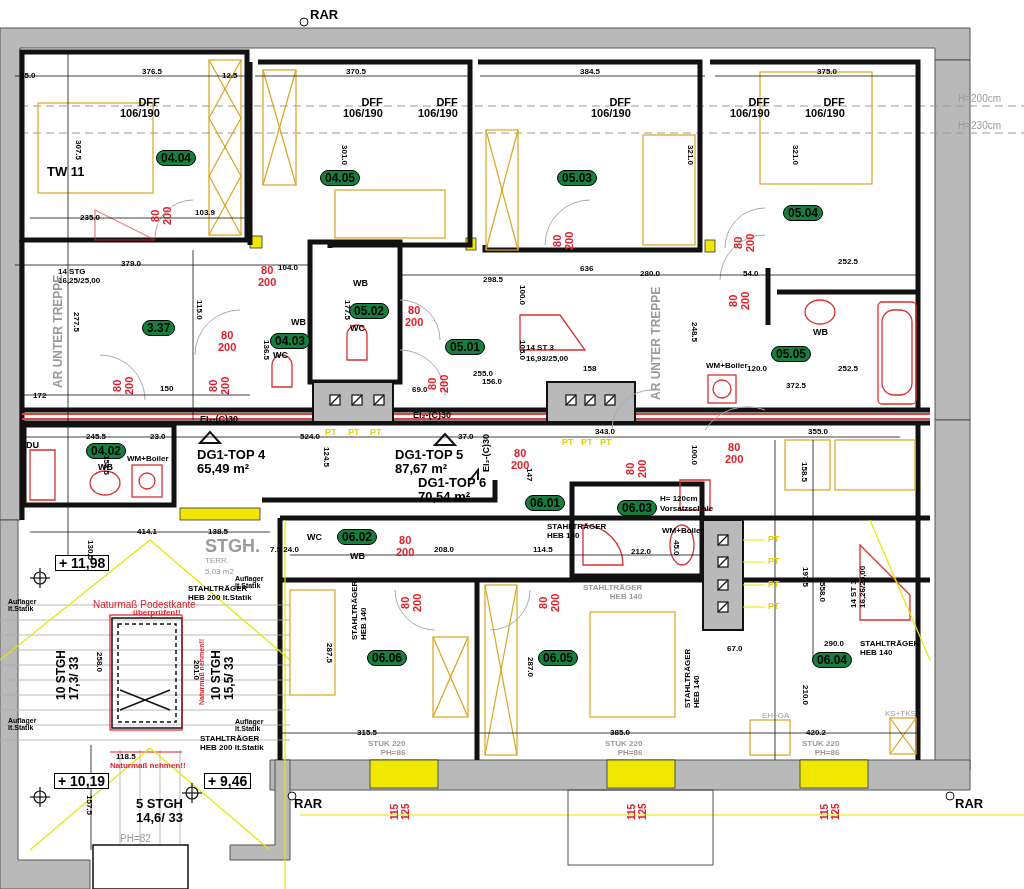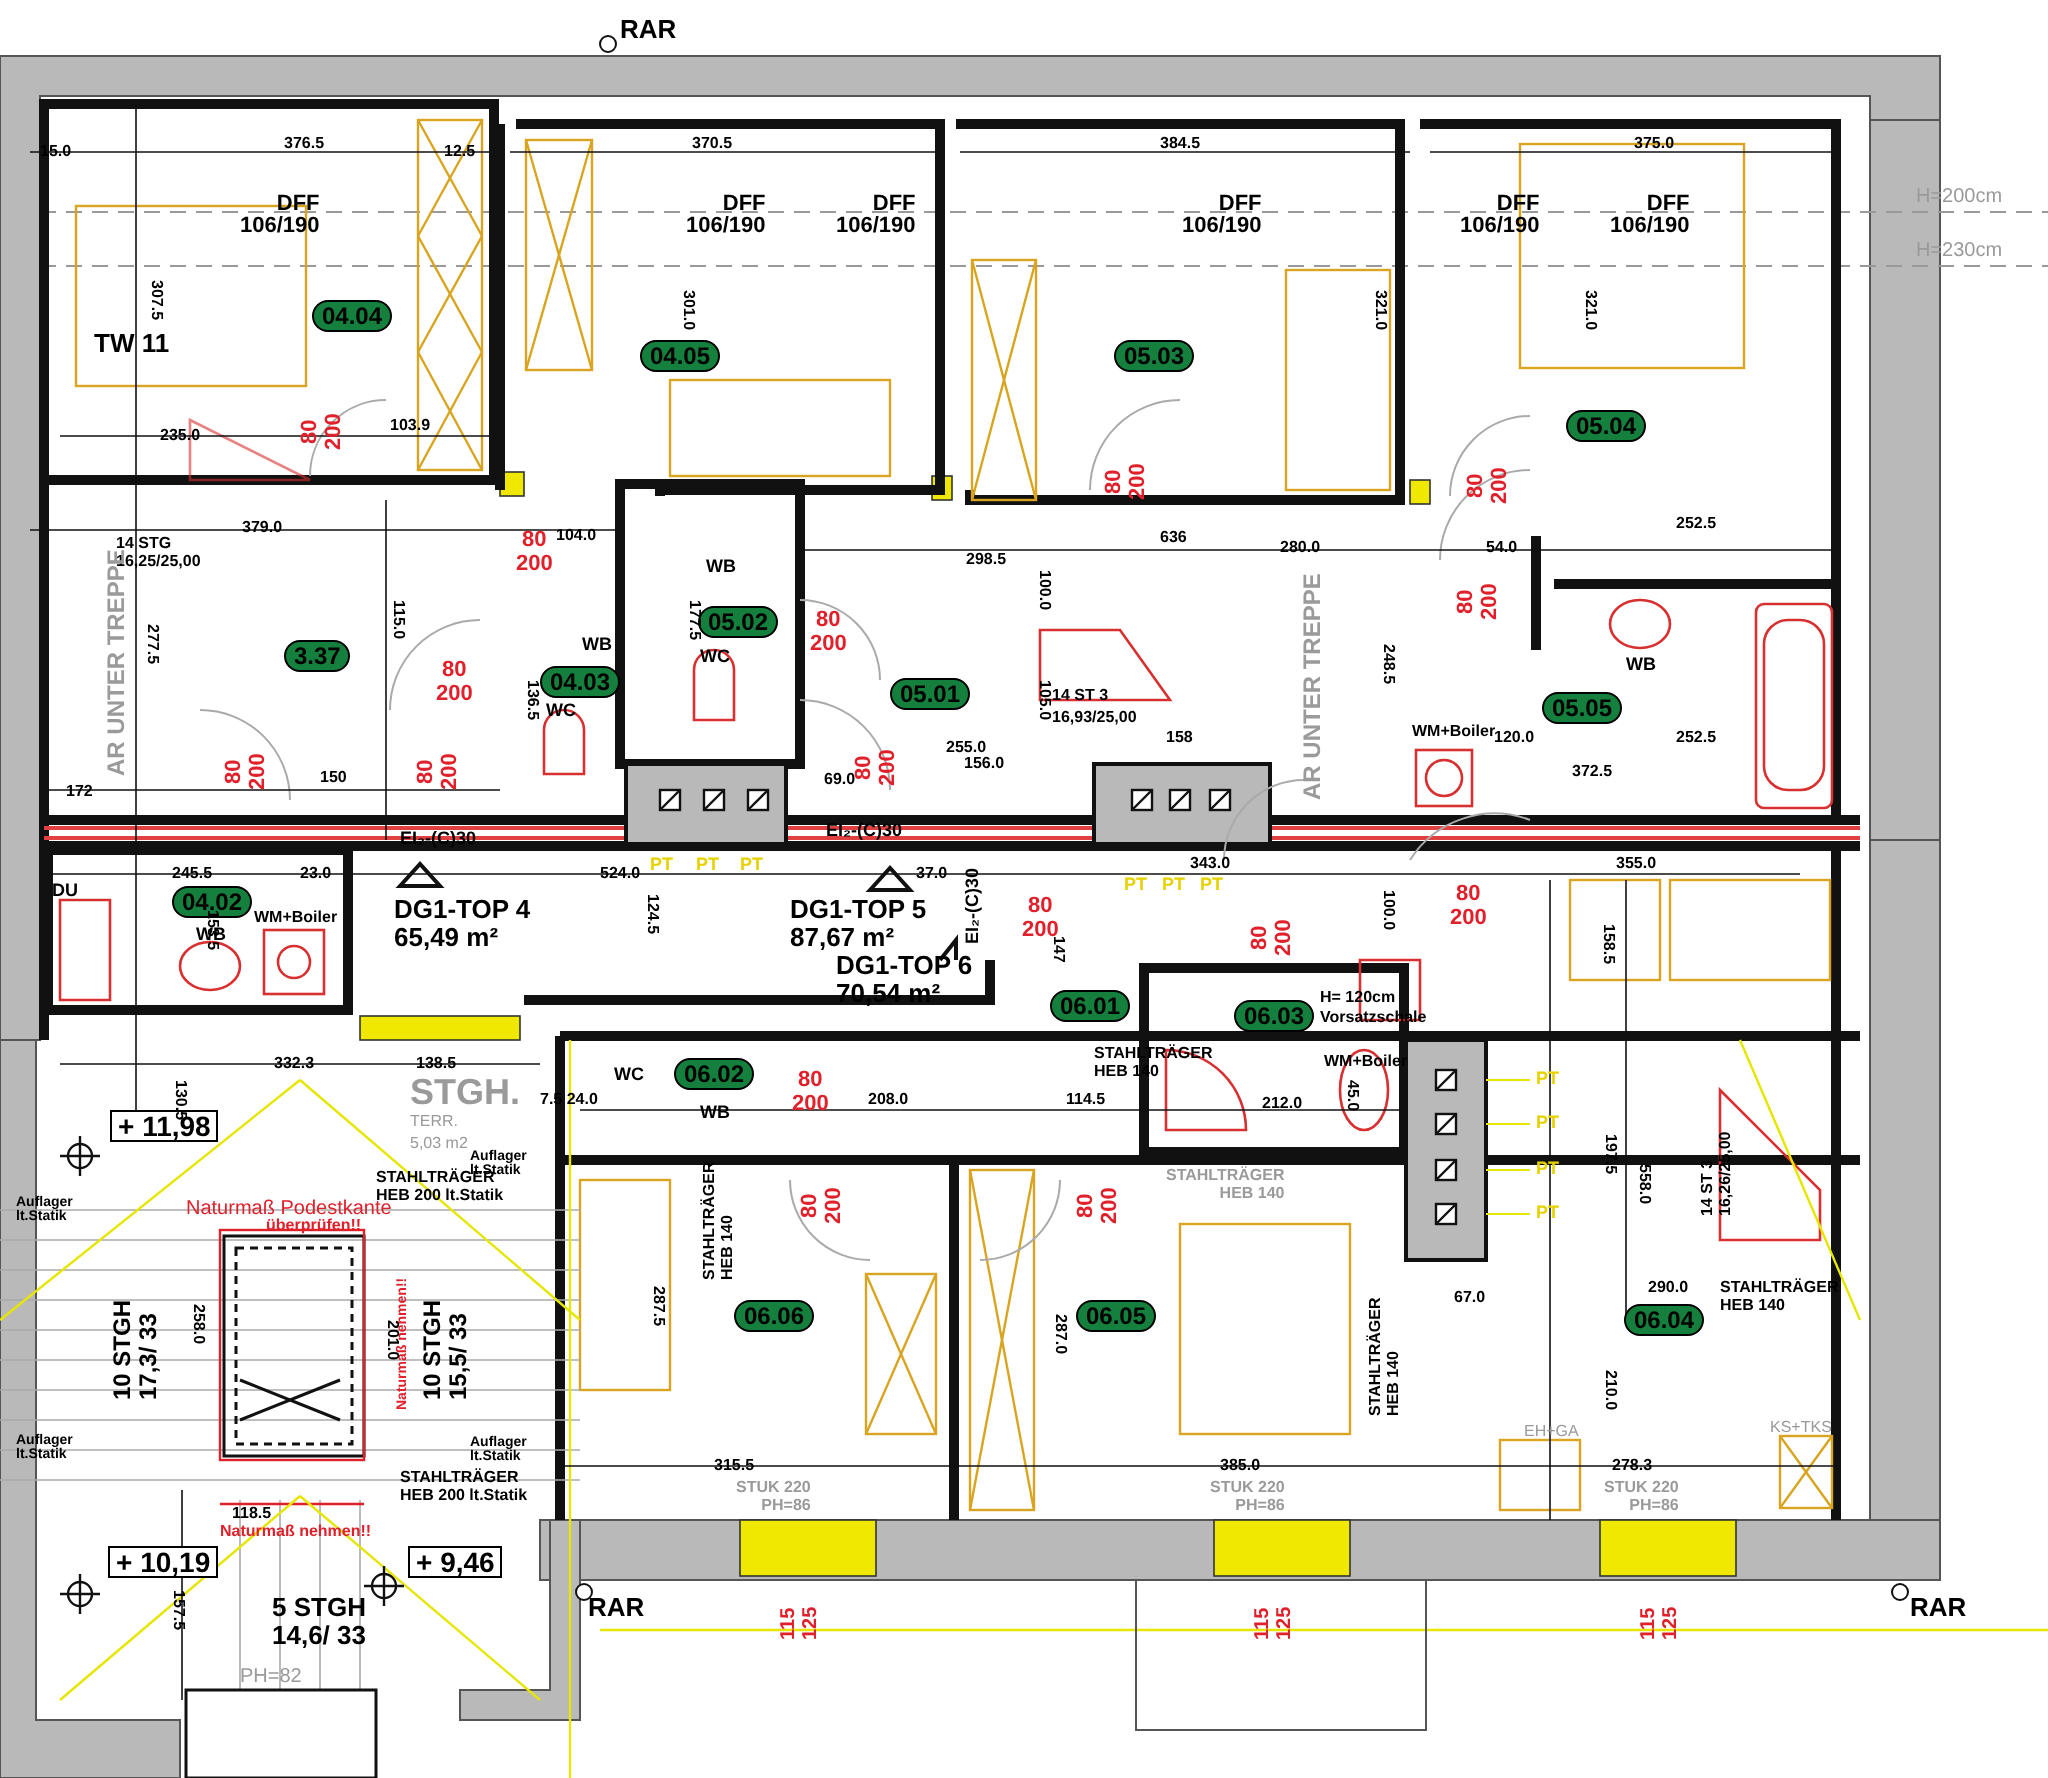--- a/index.html
+++ b/index.html
@@ -415,29 +415,29 @@
 <div class="lbl dim" style="left:583px;top:365px">158</div>
 <div class="lbl dim" style="left:747px;top:365px">120.0</div>
 <div class="lbl dim" style="left:838px;top:365px">252.5</div>
 <div class="lbl dim" style="left:786px;top:382px">372.5</div>
 <div class="lbl dim" style="left:86px;top:433px">245.5</div>
 <div class="lbl dim" style="left:150px;top:433px">23.0</div>
 <div class="lbl dim" style="left:300px;top:433px">524.0</div>
 <div class="lbl dim" style="left:595px;top:428px">343.0</div>
 <div class="lbl dim" style="left:808px;top:428px">355.0</div>
 <div class="lbl dim" style="left:458px;top:433px">37.0</div>
-<div class="lbl dim" style="left:137px;top:528px">332.3</div>
+<div class="lbl dim" style="left:137px;top:528px">414.1</div>
 <div class="lbl dim" style="left:208px;top:528px">138.5</div>
 <div class="lbl dim" style="left:434px;top:546px">208.0</div>
 <div class="lbl dim" style="left:533px;top:546px">114.5</div>
 <div class="lbl dim" style="left:631px;top:548px">212.0</div>
 <div class="lbl dim" style="left:270px;top:546px">7.5 24.0</div>
 <div class="lbl dim" style="left:357px;top:729px">315.5</div>
 <div class="lbl dim" style="left:610px;top:729px">385.0</div>
-<div class="lbl dim" style="left:806px;top:729px">278.3</div>
+<div class="lbl dim" style="left:806px;top:729px">420.2</div>
 <div class="lbl dim" style="left:824px;top:640px">290.0</div>
 <div class="lbl dim" style="left:727px;top:645px">67.0</div>
 <div class="lbl dim" style="left:116px;top:753px">118.5</div>
 
 <div class="lbl dimv" style="left:82px;top:140px">307.5</div>
 <div class="lbl dimv" style="left:348px;top:145px">301.0</div>
 <div class="lbl dimv" style="left:694px;top:145px">321.0</div>
 <div class="lbl dimv" style="left:799px;top:145px">321.0</div>
 <div class="lbl dimv" style="left:203px;top:300px">115.0</div>
 <div class="lbl dimv" style="left:80px;top:312px">277.5</div>

